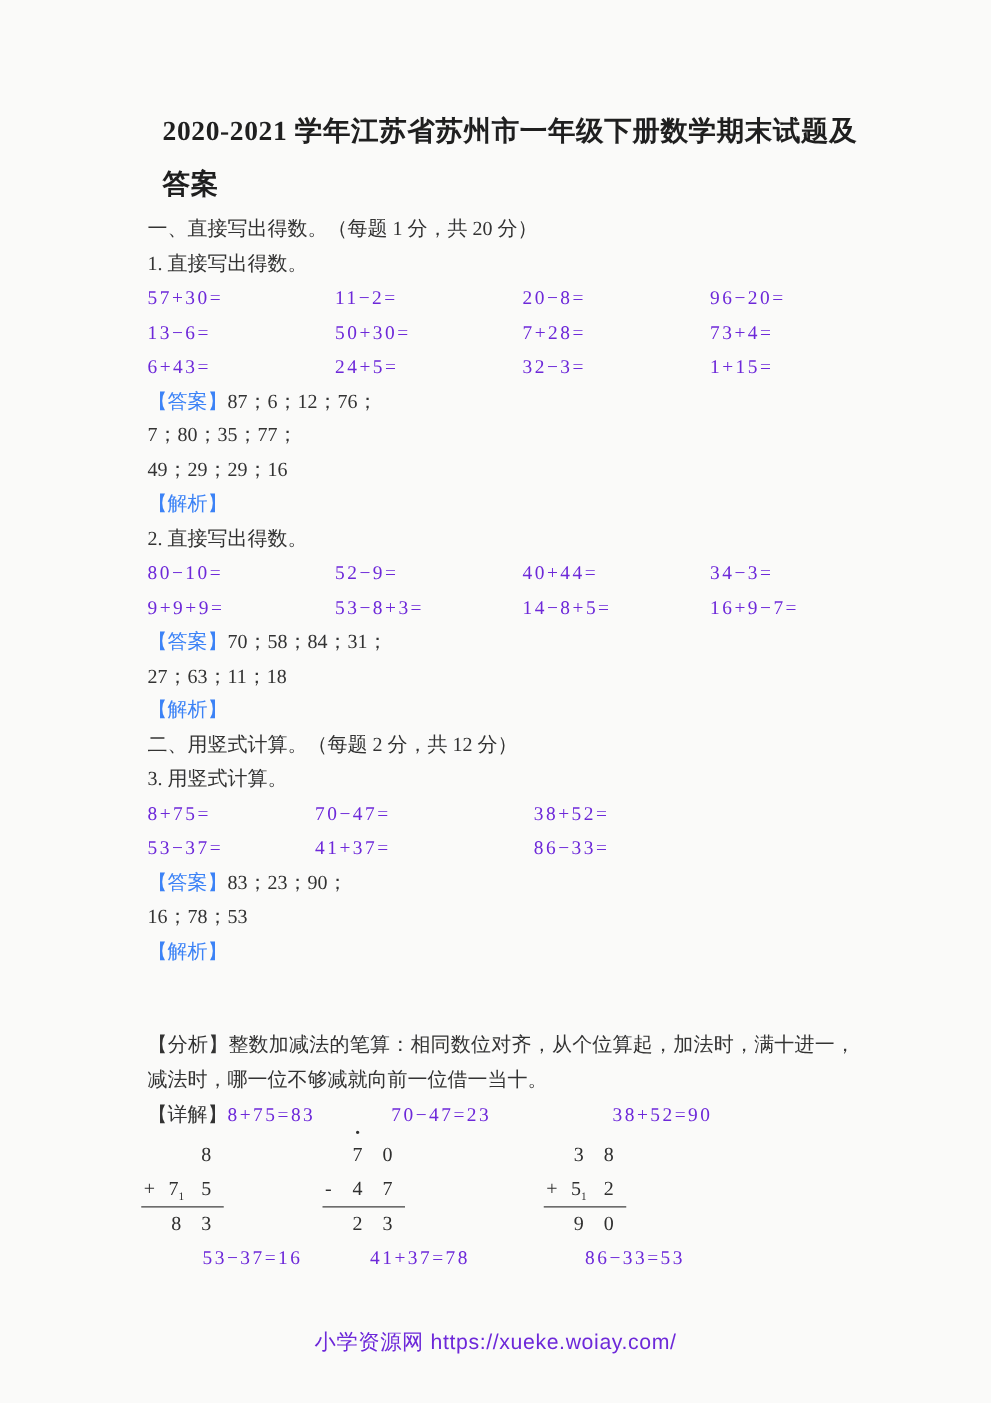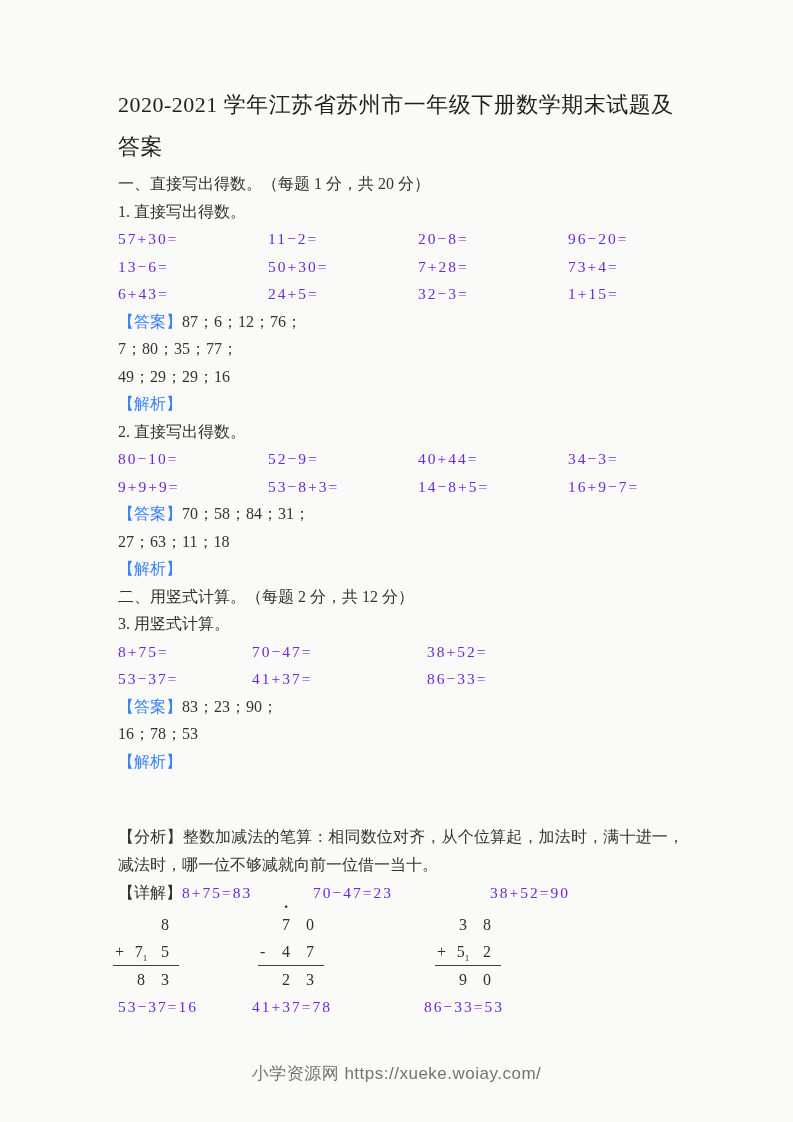--- a/index.html
+++ b/index.html
@@ -3,47 +3,47 @@
 <meta charset="utf-8">
 <style>
   html,body{margin:0;padding:0;}
   body{
     width:793px;height:1122px;position:relative;overflow:hidden;
     background:#fafaf9;color:#333;
     font-family:"Liberation Serif","DejaVu Serif",serif;
   }
   .content{position:absolute;left:118px;top:84px;width:566px;}
   .title{
-    font-size:22px;line-height:42px;font-weight:400;color:#1f1f1f;
-    margin:0 0 2px 0;width:570px;letter-spacing:.5px;
+    font-size:22px;line-height:42px;font-weight:700;color:#1f1f1f;
+    margin:0 0 2px 12px;width:570px;letter-spacing:.5px;
   }
   .line{height:27.5px;line-height:27.5px;font-size:16px;white-space:nowrap;}
   .eq{font-size:15.5px;letter-spacing:2px;color:#6d28d9;}
   .blue{color:#3b82f6;}
   .grid4{display:grid;grid-template-columns:150px 150px 150px auto;}
   .grid3{display:grid;grid-template-columns:134px 175px auto;}
   .gridDetail{display:grid;grid-template-columns:195px 177px auto;}
   .gridResult{display:grid;grid-template-columns:134px 172px auto;}
   .para{line-height:28px;font-size:16px;width:566px;text-align:justify;margin-top:48px;}
   .vwrap{position:relative;height:82px;margin-top:4px;}
   .vcalc{position:absolute;top:0;width:66px;}
   .vcalc-1{left:-5px;}
   .vcalc-2{left:140px;}
   .vcalc-3{left:317px;}
   .vrow{display:grid;grid-template-columns:16px 24px 24px;height:27px;line-height:27px;font-size:16px;color:#2f2f2f;}
   .vrow .d{text-align:center;position:relative;}
   .vrow .op{text-align:left;padding-left:2px;}
   .under{border-bottom:1.5px solid #3f3f3f;}
   .carry{font-size:9px;line-height:0;}
   .dot{position:absolute;top:-9px;left:50%;transform:translateX(-50%);font-size:16px;line-height:10px;font-weight:700;}
-  .resultline{height:28px;line-height:28px;}
+  .resultline{height:28px;line-height:28px;margin-left:44px;}
   .footer{
     position:absolute;top:1062px;left:0;width:793px;text-align:center;
     font-family:"Liberation Sans","DejaVu Sans",sans-serif;
-    font-size:17px;color:#737373;letter-spacing:.5px;
+    font-size:17px;color:#6d28d9;letter-spacing:.5px;
   }
 </style>
 </head>
 <body>
 
 <div class="content">
 
   <h1 class="title">2020-2021 学年江苏省苏州市一年级下册数学期末试题及答案</h1>
 
   <div class="line">一、直接写出得数。（每题 1 分，共 20 分）</div>

